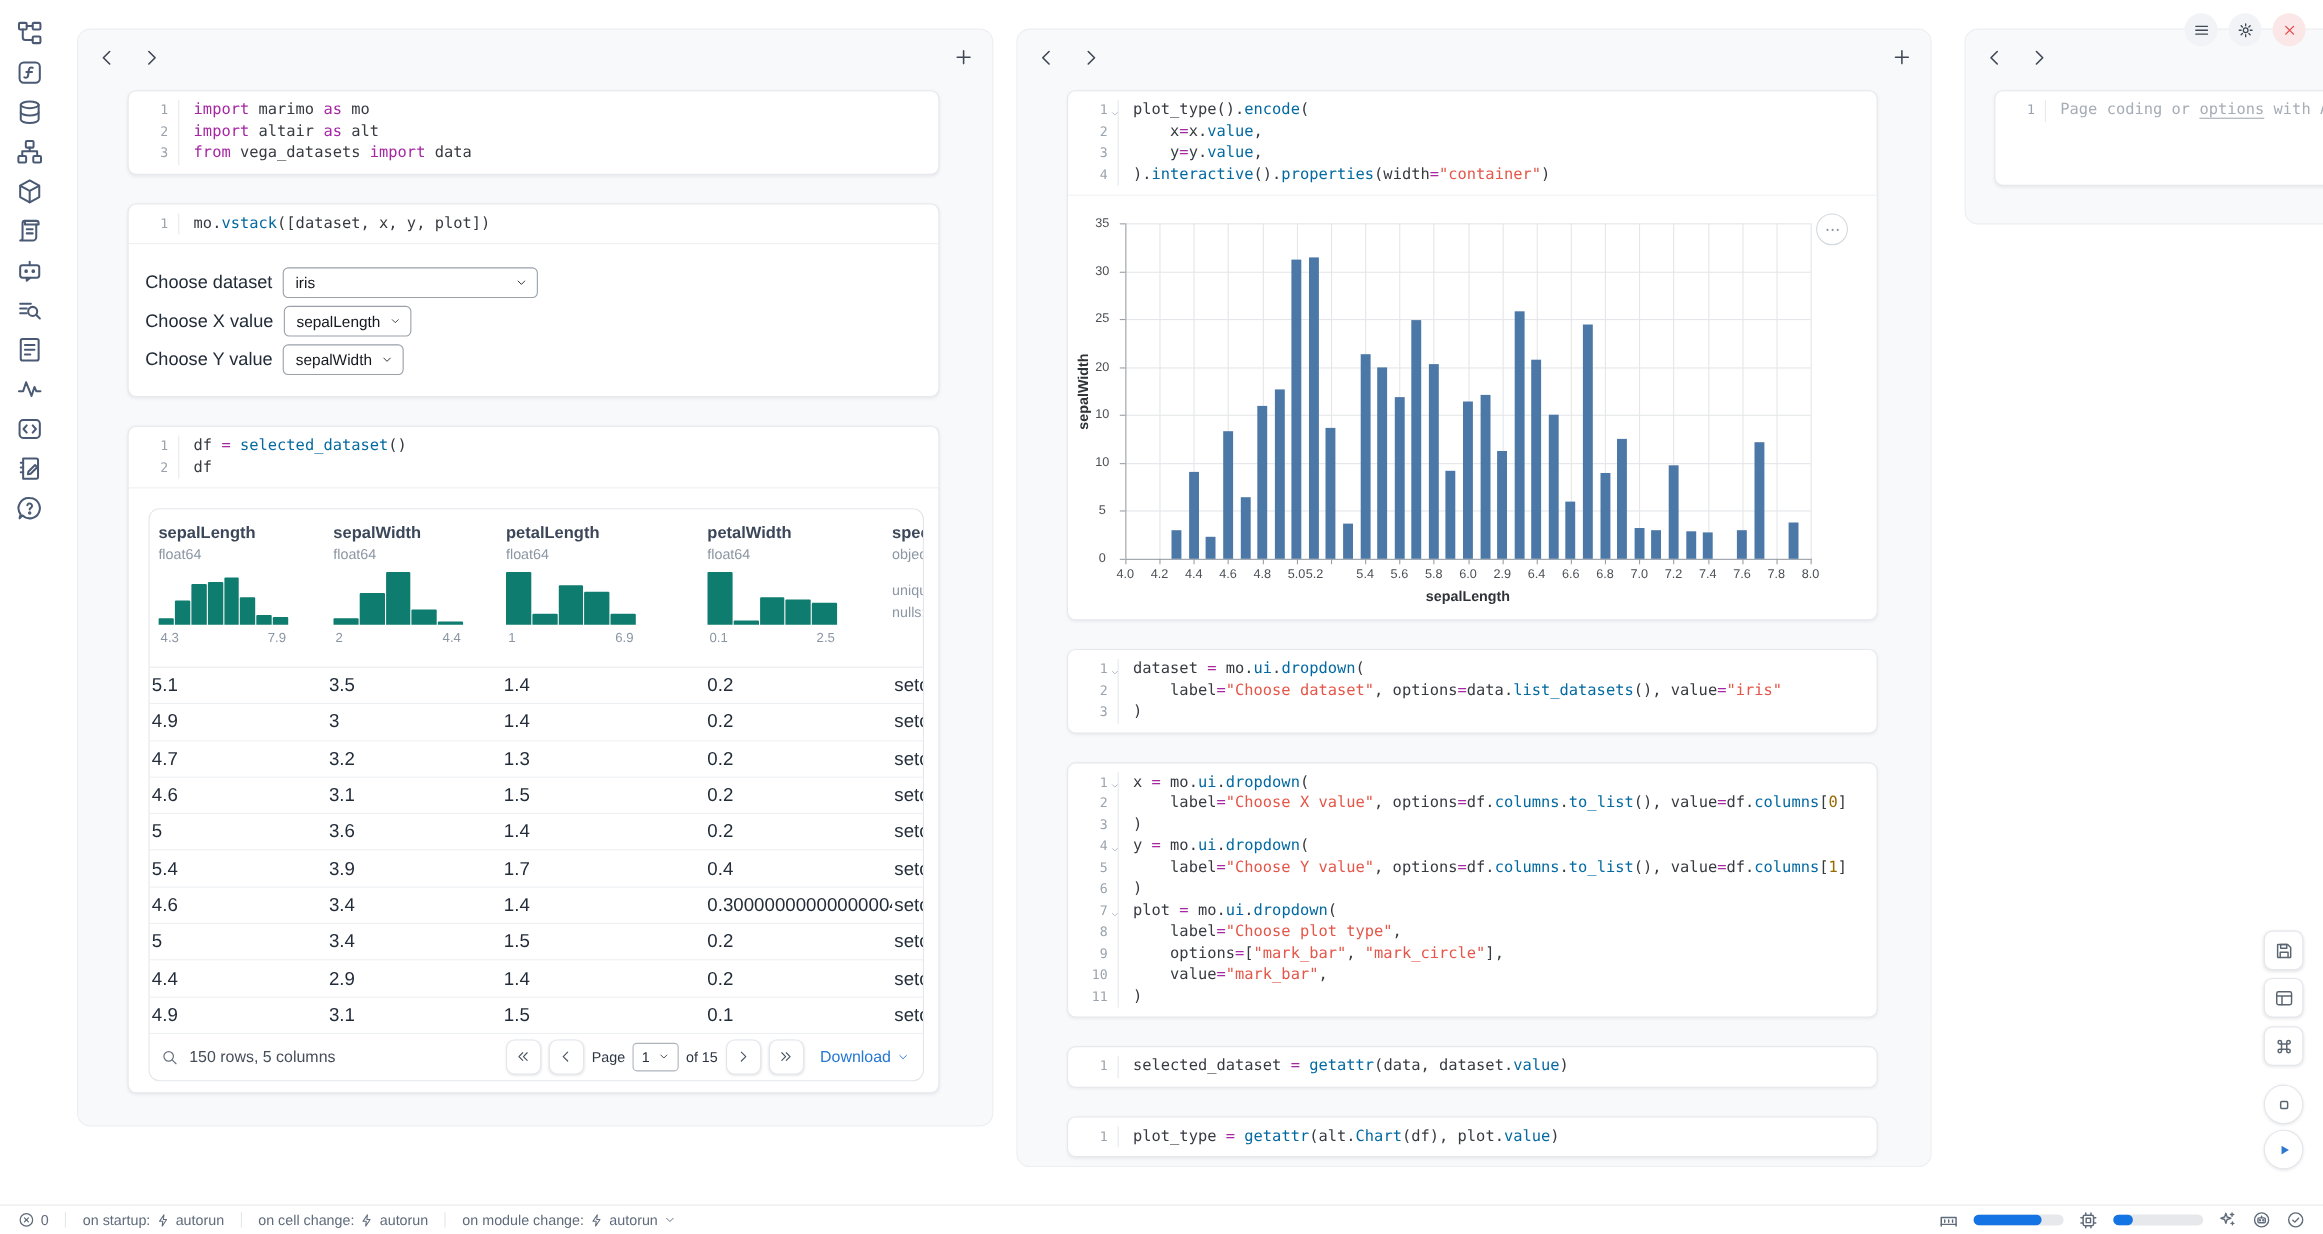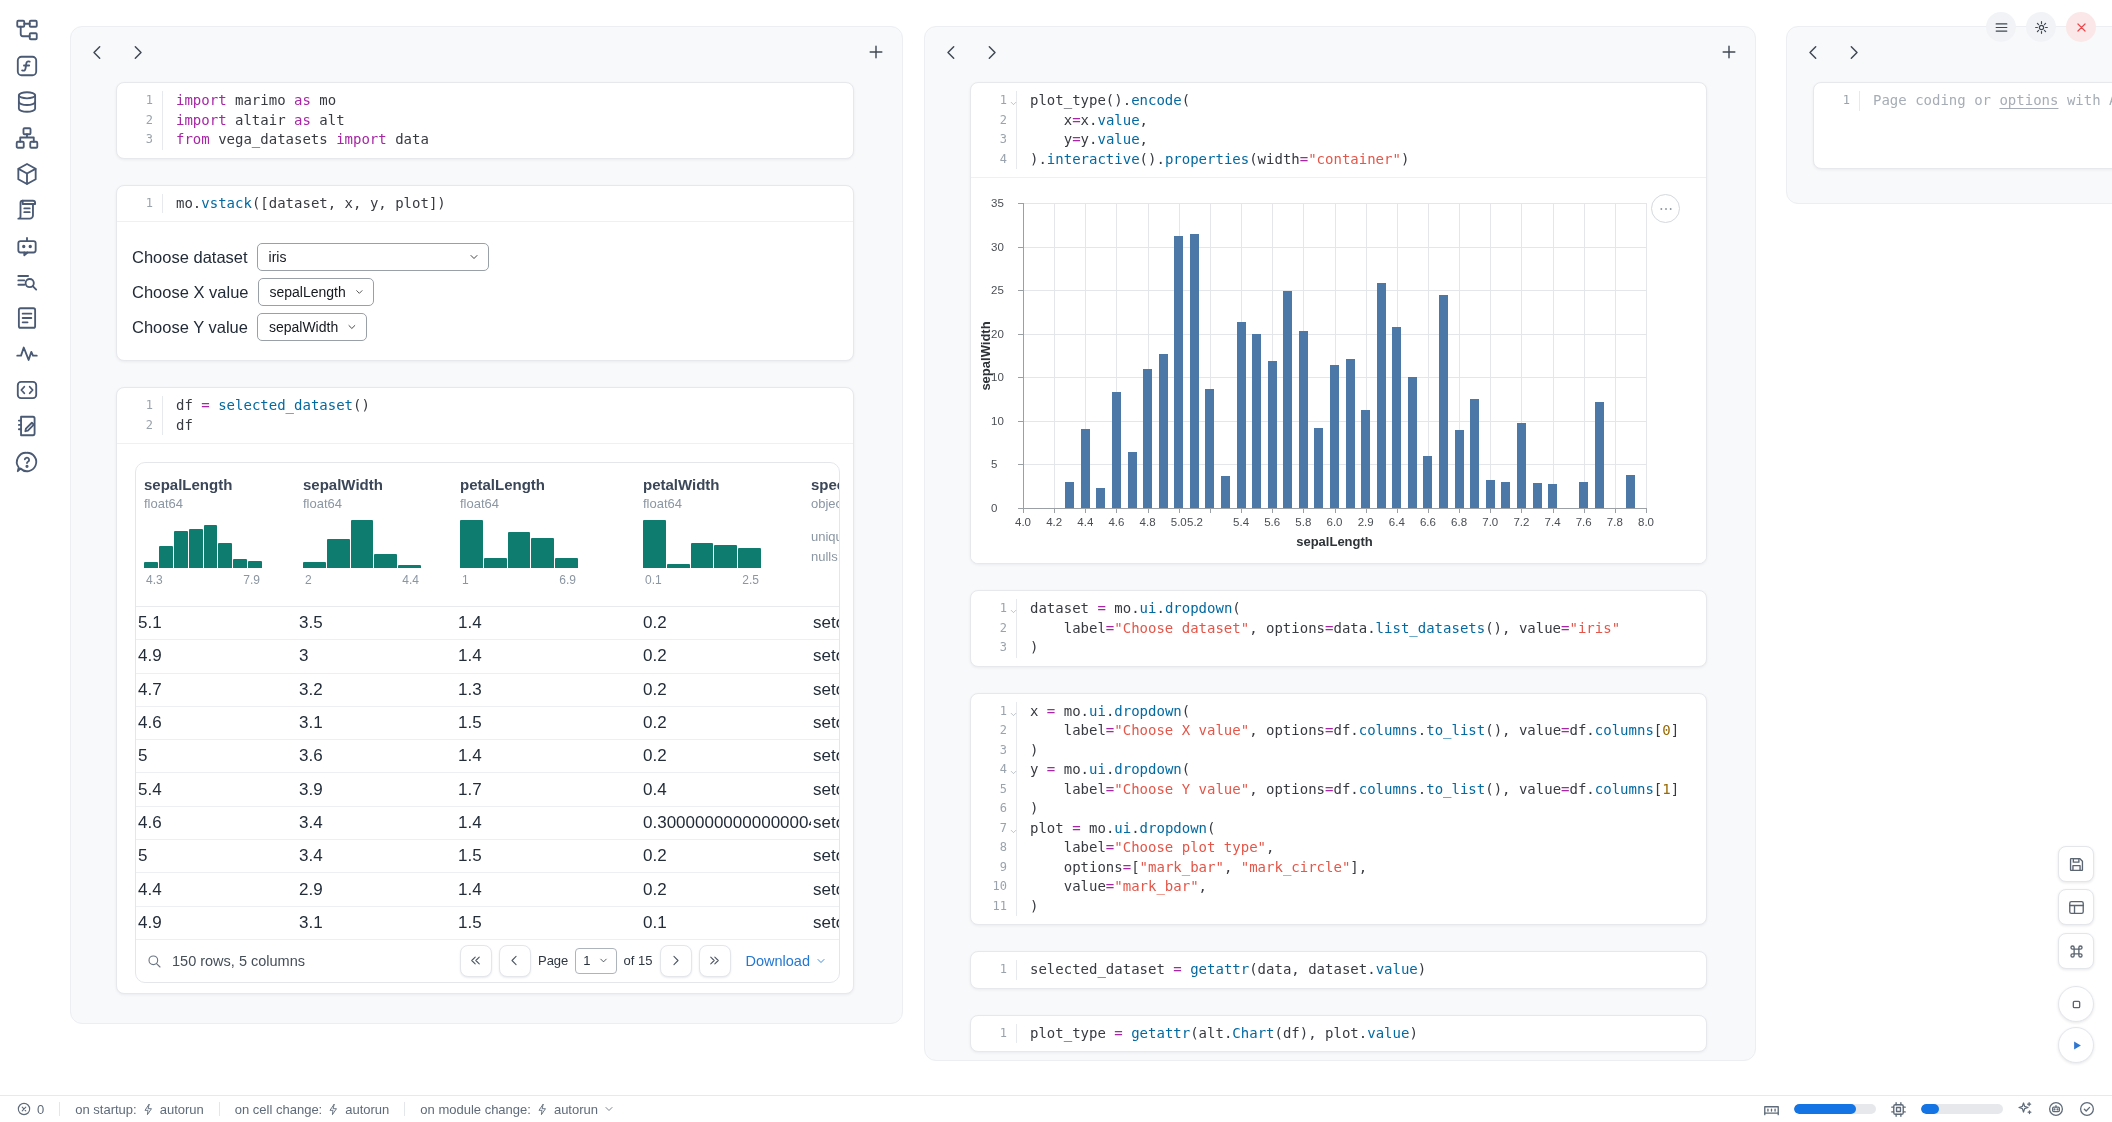--- a/index.html
+++ b/index.html
@@ -66,21 +66,21 @@
   .psel .chev{width:11px;height:11px}
   .dl{color:#2477d2;font-size:14.5px;margin-left:8px;display:flex;align-items:center;gap:5px;cursor:pointer}
   .dl .chev{width:12px;height:12px}
 
   
   .chart{position:relative;height:385px;background:#fff}
   .gl{position:absolute;background:#e4e6e9}
   .axis{position:absolute;background:#9aa0a6}
   .tick{position:absolute;background:#9aa0a6}
   .xtl{position:absolute;font-size:11.5px;color:#4a4f55;transform:translateX(-50%)}
-  .ytl{position:absolute;font-size:11.5px;color:#4a4f55;transform:translateY(-50%);text-align:left;width:22px}
+  .ytl{position:absolute;font-size:11.5px;color:#4a4f55;transform:translateY(-50%);text-align:center;width:22px}
   .bar{position:absolute;width:9px}
   .ax-title{position:absolute;font-size:13px;font-weight:bold;color:#2e3338;white-space:nowrap}
   .dots-btn{position:absolute;right:26px;top:16px;width:27px;height:27px;border:1px solid #d4d9de;border-radius:50%;
             background:#fff;color:#8a939d;display:flex;align-items:center;justify-content:center;cursor:pointer}
   .dots-btn .ic{width:16px;height:16px}
 
   
   .ph{padding-left:13px;font-family:"DejaVu Sans Mono",monospace;font-size:14px;line-height:19.5px;color:#a6adb6;white-space:nowrap}
   .ph u{text-underline-offset:3px;cursor:pointer}
 

